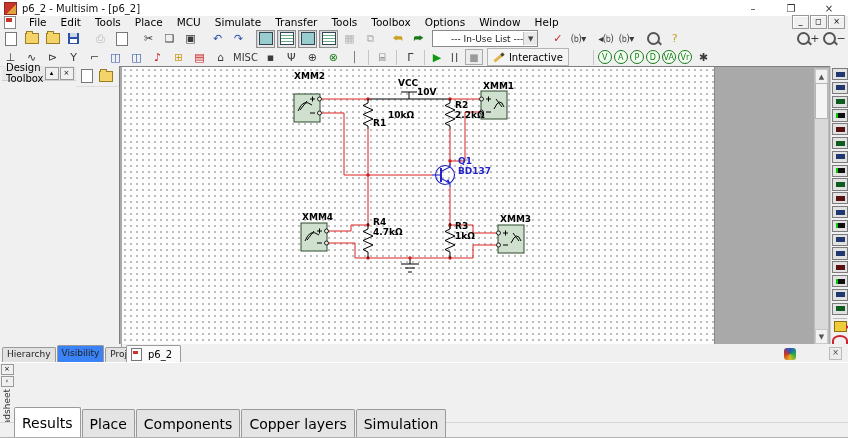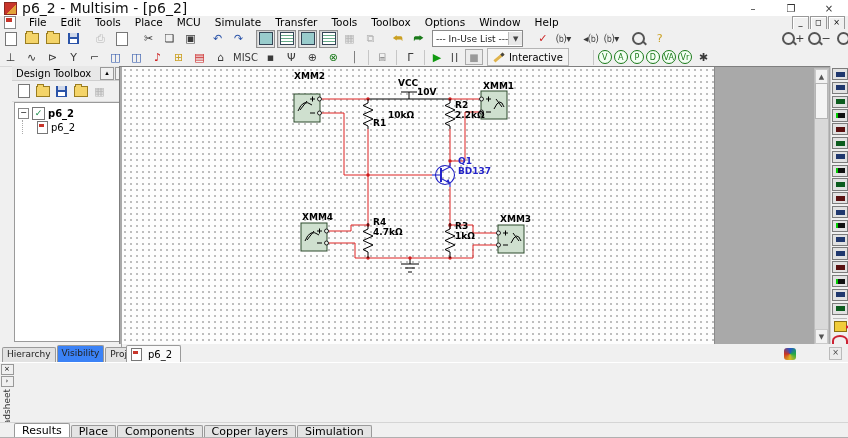--- a/index.html
+++ b/index.html
@@ -4,26 +4,26 @@
 <style>
   html,body{margin:0;padding:0}
   body{width:848px;height:438px;position:relative;overflow:hidden;
        font-family:"DejaVu Sans","Liberation Sans",sans-serif;font-size:11px;
        background:#f0f0f0;color:#000;-webkit-font-smoothing:none}
   .abs{position:absolute}
 
   
   #titlebar{left:0;top:0;width:848px;height:16px;background:#ffffff;display:flex;align-items:center;border-bottom:1px solid #e4e4e4}
   #app-icon{width:11px;height:11px;margin:0 5px 0 4px;background:linear-gradient(135deg,#c8352b 55%,#e2a23a 55%);border:1px solid #8a2a22}
-  #title-text{font-size:14px;color:#111}
+  #title-text{font-size:10px;color:#111}
   .wctl{margin-left:auto;display:flex;height:16px}
   .wbtn{width:38px;height:16px;display:flex;align-items:center;justify-content:center;font-size:10px;color:#333}
 
   
-  #menubar{left:0;top:16px;width:848px;height:13px;background:#f0f0f0;display:flex;align-items:center;border-bottom:1px solid #e0e0e0}
+  #menubar{left:0;top:16px;width:848px;height:13px;background:#f0f0f0;display:flex;align-items:flex-end;border-bottom:1px solid #e0e0e0}
   #mdi-doc-icon{width:10px;height:11px;margin:0 6px 0 4px;background:#fff;border:1px solid #888;position:relative}
   #mdi-doc-icon:before{content:"";position:absolute;left:1px;top:1px;width:6px;height:4px;background:#c8352b}
   .menu-item{padding:0 7px;height:13px;line-height:13px;font-size:10.5px}
   .mdi-ctl{margin-left:auto;margin-right:3px;display:flex;gap:1px}
   .mdi-btn{width:15px;height:12px;font-size:8px;line-height:11px;text-align:center;background:#f0f0f0;border:1px solid #999;box-shadow:inset 1px 1px 0 #fff}
 
   
   .toolbar{left:0;width:848px;background:#f0f0f0;display:flex;align-items:center;border-bottom:1px solid #d9d9d9}
   #toolbar1{top:29px;height:19px}
   #toolbar2{top:48px;height:18px}
@@ -37,36 +37,36 @@
   .ic-page{width:10px;height:12px;background:#fff;border:1px solid #777}
   .ic-folder{width:12px;height:9px;background:#f4d469;border:1px solid #9a7d20;position:relative}
   .ic-folder:before{content:"";position:absolute;left:0;top:-3px;width:5px;height:2px;background:#f4d469;border:1px solid #9a7d20;border-bottom:none}
   .ic-floppy{width:11px;height:11px;background:#2a53a8;position:relative}
   .ic-floppy:before{content:"";position:absolute;left:2px;top:0;width:7px;height:4px;background:#cfd8ea}
   .ic-floppy:after{content:"";position:absolute;left:2px;bottom:1px;width:7px;height:4px;background:#fff}
   .ic-grid{width:12px;height:11px;border:1px solid #345;background:
     linear-gradient(#9cc 0 0) padding-box,repeating-linear-gradient(90deg,#fff 0 3px,#9ab 3px 4px)}
   .ic-table{width:12px;height:11px;border:1px solid #345;background:repeating-linear-gradient(0deg,#fff 0 2px,#6a8 2px 3px),#fff}
   .combo{height:15px;width:108px;margin:0 3px;background:#fff;border:1px solid #8a8a8a;display:flex;align-items:center}
-  .combo .val{flex:1;font-size:9px;padding-left:3px;color:#222;white-space:nowrap;overflow:hidden}
+  .combo .val{flex:1;font-size:9px;padding-left:18px;color:#222;white-space:nowrap;overflow:hidden}
   .combo .arrow{width:13px;height:13px;display:flex;align-items:center;justify-content:center;font-size:7px;color:#444;background:#e8e8e8;border-left:1px solid #bbb}
   .lens{width:9px;height:9px;border:2px solid #555;border-radius:50%;position:relative}
   .lens:after{content:"";position:absolute;width:5px;height:2px;background:#555;transform:rotate(45deg);right:-4px;bottom:-1px}
   .zoomgrp{display:flex;margin-left:110px}
   
   .simbtn{height:14px;min-width:16px;display:flex;align-items:center;justify-content:center;margin:0 1px;font-size:10px}
   .run{color:#119a11;font-size:11px}
   .pause{color:#444;font-weight:700;font-size:9px;letter-spacing:1px}
   .stop{color:#9a9a9a;border:1px solid #aaa;background:#ececec;width:16px}
   .interactive{display:flex;align-items:center;gap:4px;border:1px solid #b5b5b5;background:#f4f4f4;height:16px;padding:0 5px;margin-left:3px;font-size:10px}
   .pencil{width:9px;height:3px;background:#e0b44c;border-right:3px solid #444;transform:rotate(-40deg)}
   .probe{width:12px;height:12px;border-radius:50%;border:1px solid #1a7a1a;color:#1a7a1a;font-size:8px;display:flex;align-items:center;justify-content:center;margin:0 1px;background:#f4fff4}
 
   
-  #left-panel{left:12px;top:66px;width:119px;height:278px;background:#f0f0f0;border-right:1px solid #a0a0a0;display:flex;flex-direction:column}
+  #left-panel{left:2px;top:66px;width:119px;height:278px;background:#f0f0f0;border-right:1px solid #a0a0a0;display:flex;}
   #dt-header{height:14px;background:#e8e8e8;border-bottom:1px solid #cfcfcf;display:flex;align-items:center;padding:0 2px}
   #dt-title{font-size:10px;flex:1;padding-left:2px}
   .dt-hbtn{width:12px;height:11px;border:1px solid #999;background:#f0f0f0;font-size:7px;line-height:10px;text-align:center;margin-left:1px}
   #dt-toolbar{height:20px;display:flex;align-items:center;padding:0 2px;border-bottom:1px solid #ddd}
   #dt-toolbar .tbtn{margin:0}
   #dt-tree{flex:1;background:#fff;border:1px solid #9a9a9a;margin:0 2px 2px 2px;padding:3px 2px;font-size:10px}
   .tree-row{display:flex;align-items:center;height:14px}
   .expander{width:9px;height:9px;border:1px solid #888;background:#fff;font-size:8px;line-height:7px;text-align:center;margin:0 3px 0 1px}
   .chkicon{width:11px;height:11px;border:1px solid #777;background:#fff;color:#184;font-size:9px;line-height:10px;text-align:center;margin-right:3px}
   .pageicon{width:9px;height:11px;background:#fff;border:1px solid #777;position:relative;margin-right:3px}
@@ -109,21 +109,21 @@
   #instr-close{position:absolute;right:6px;bottom:2px;width:11px;height:11px;font-size:8px;line-height:10px;text-align:center;color:#444;border:1px solid #bbb;background:#ececec}
 
   
   #spreadsheet{left:0;top:362px;width:848px;height:76px;background:#f0f0f0;border-top:1px solid #fff}
   #ss-strip{position:absolute;left:0;top:0;width:14px;height:58px;display:flex;flex-direction:column;align-items:center;background:#f0f0f0}
   .ss-btn{width:11px;height:10px;font-size:7px;line-height:9px;text-align:center;border:1px solid #999;background:#f0f0f0;margin-top:1px}
   #ss-label{margin-top:2px;writing-mode:vertical-rl;transform:rotate(180deg);font-size:9px;color:#333;letter-spacing:0}
   #ss-content{position:absolute;left:14px;top:1px;width:832px;height:57px;background:#fff;border:1px solid #8a8a8a;box-shadow:inset 1px 1px 0 #ddd}
   #ss-log{padding:8px 0 0 16px;font-size:10px;color:#111;white-space:pre}
   #ss-tabs{position:absolute;left:0;top:59px;width:848px;height:16px;display:flex;align-items:flex-end;padding-left:14px;background:#f0f0f0;border-top:1px solid #d5d5d5}
-  .ss-tab{height:13px;line-height:12px;font-size:11px;padding:0 7px;background:#e4e4e4;border:1px solid #9a9a9a;border-bottom:none;border-radius:2px 2px 0 0;margin-right:1px}
+  .ss-tab{height:13px;line-height:12px;font-size:14px;padding:8px 7px;background:#e4e4e4;border:1px solid #9a9a9a;border-bottom:none;border-radius:2px 2px 0 0;margin-right:1px}
   .ss-tab.active{background:#fff;height:15px;line-height:14px}
   #bottom-edge{left:0;top:437px;width:848px;height:1px;background:#b0b0b0}
 </style>
 </head>
 <body>
 
 <div class="abs" id="titlebar">
   <div id="app-icon"></div>
   <span id="title-text">p6_2 - Multisim - [p6_2]</span>
   <div class="wctl">

